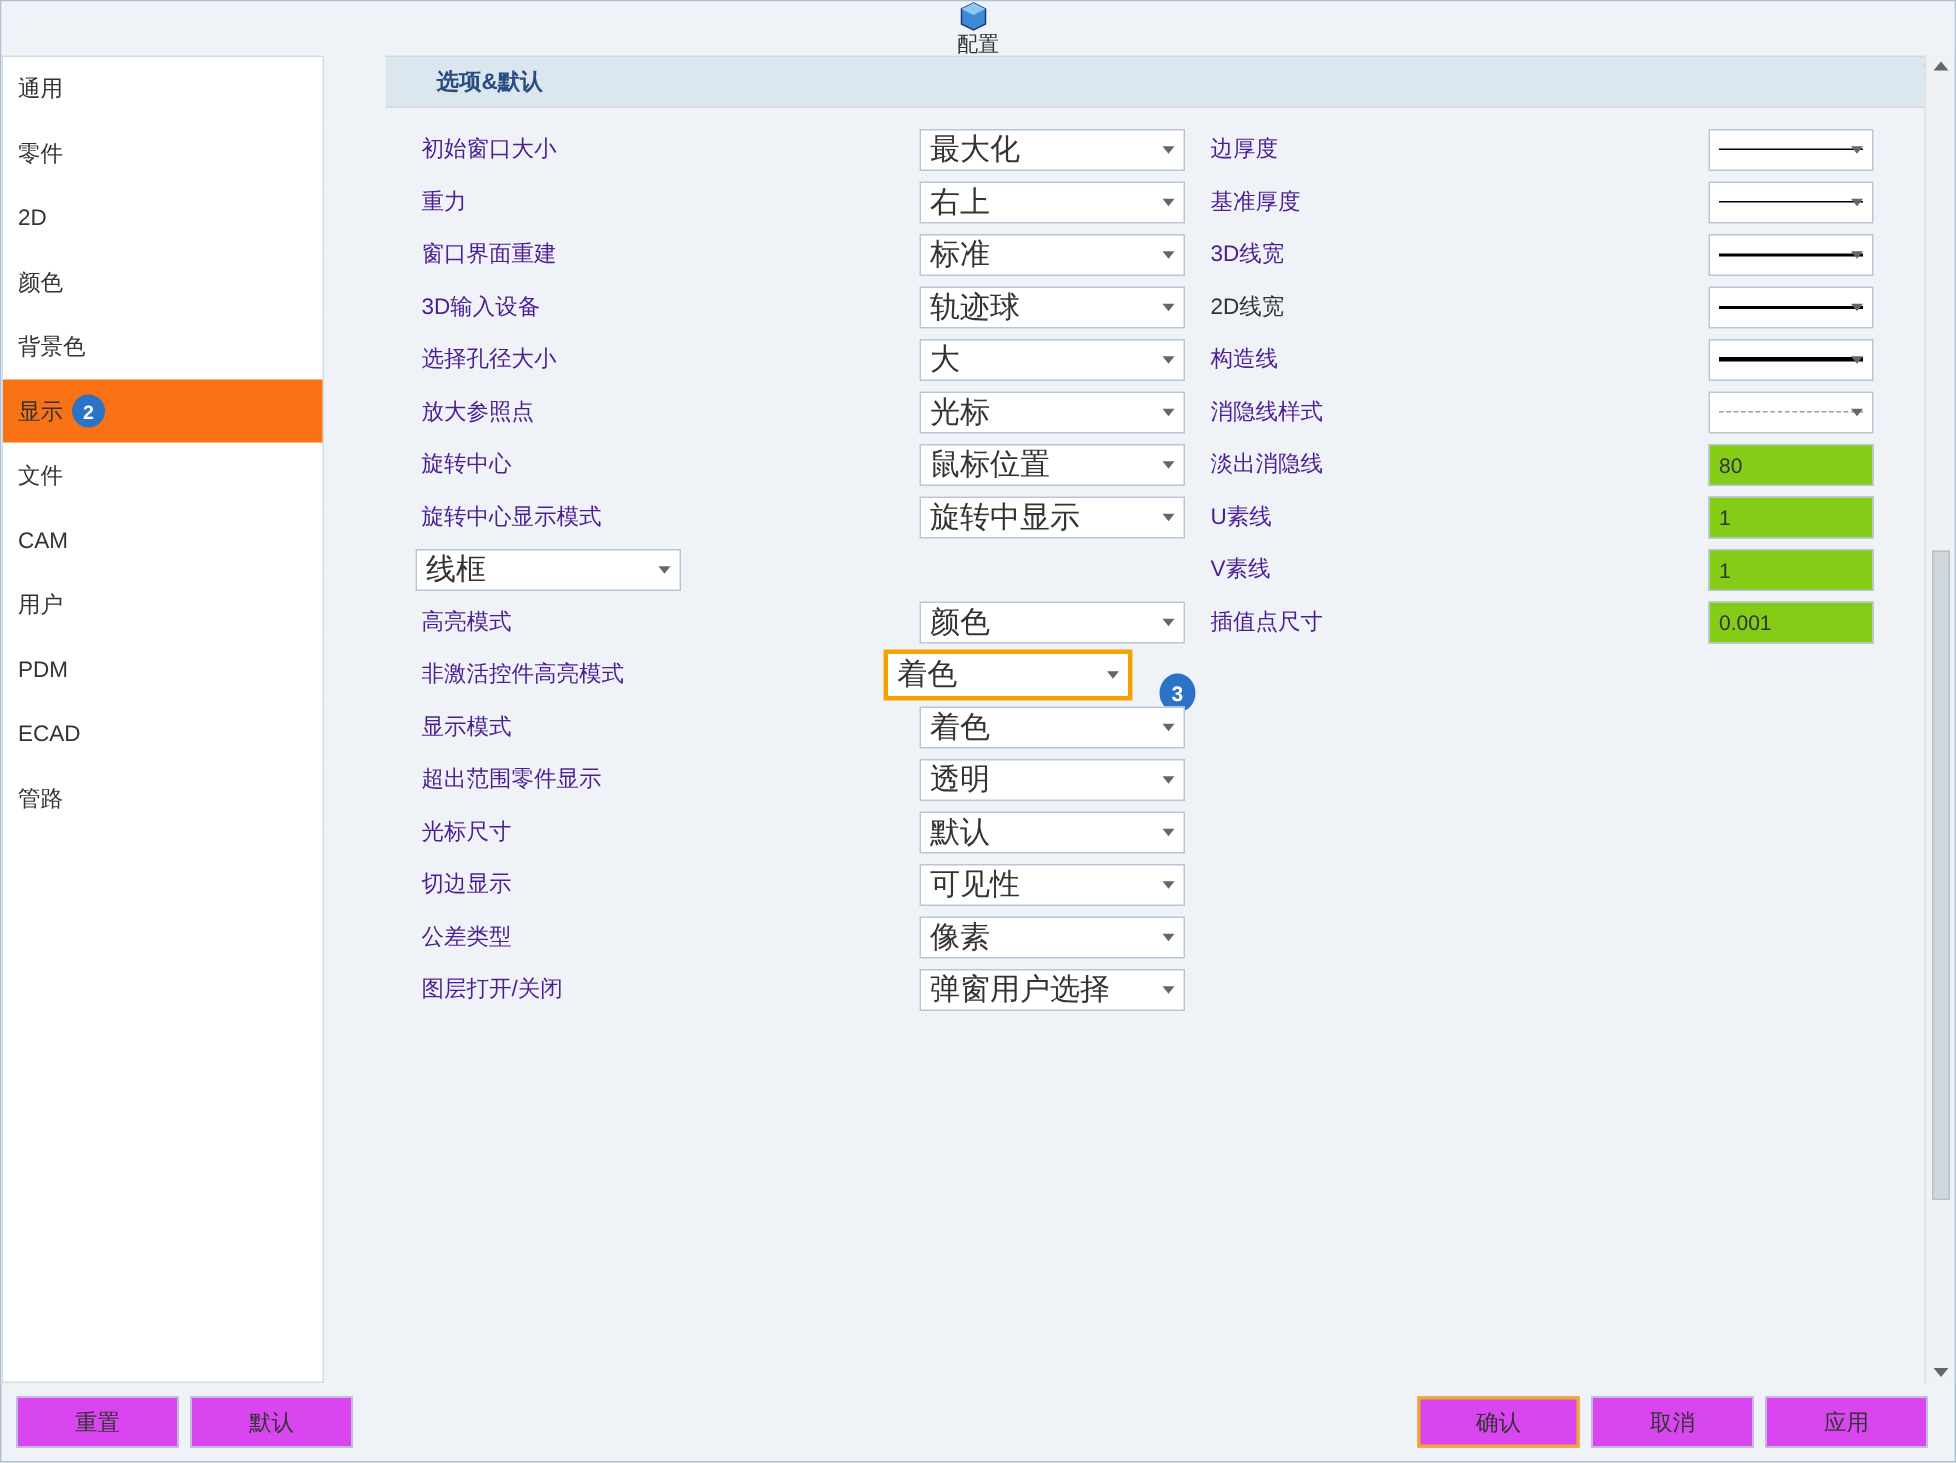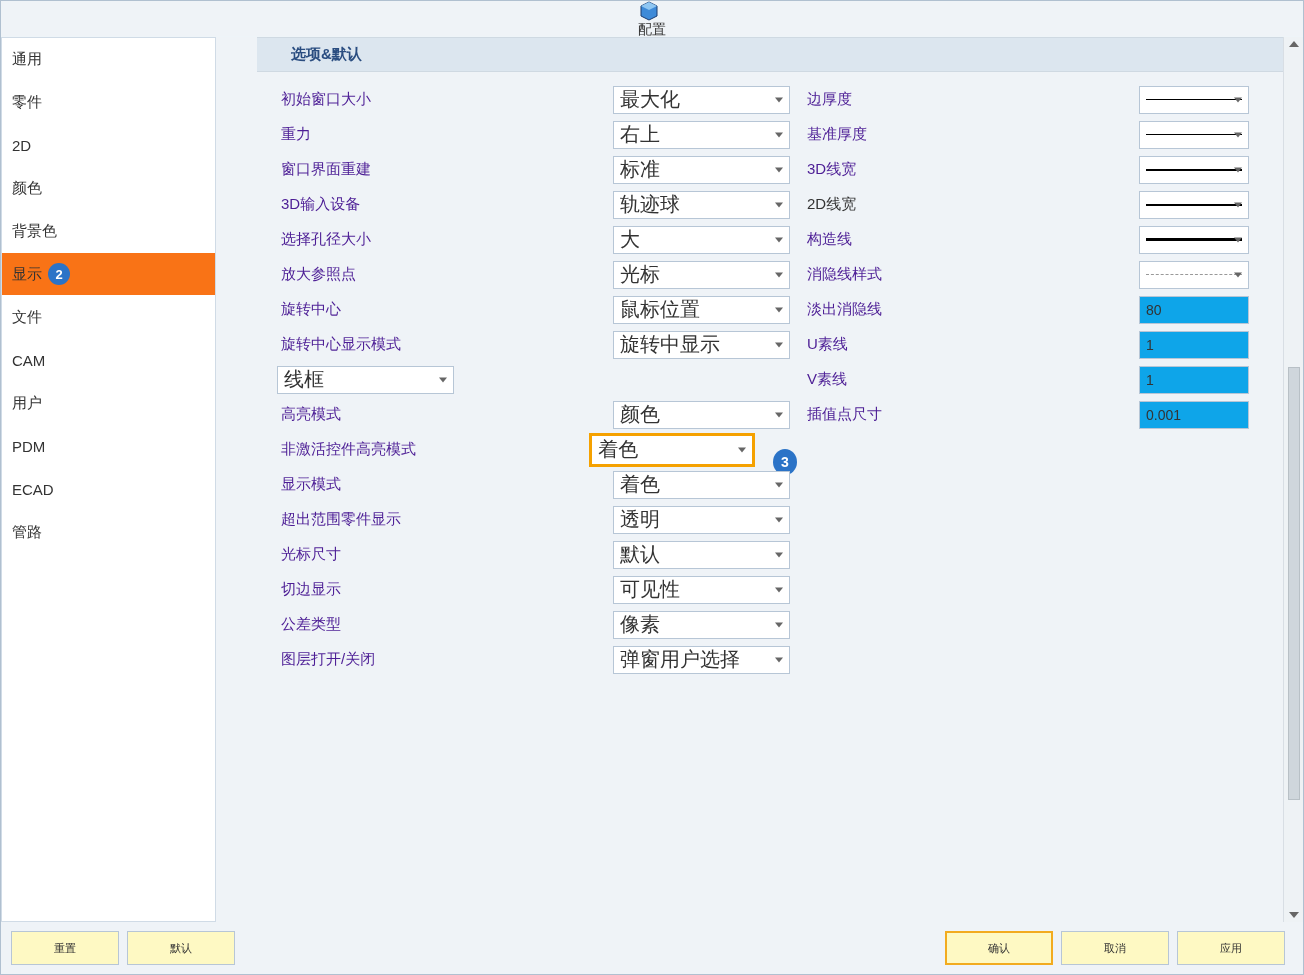--- a/index.html
+++ b/index.html
@@ -26,32 +26,32 @@
   .row { height:35px; display:flex; align-items:center; }
   .lbl { width:336px; padding-left:4px; font-size:15px; color:#4c1d95; }
   .colB .lbl { width:336px; }
   .sel { width:177px; height:28px; border:1px solid #b7c6d6; background:#fff; display:flex; align-items:center; padding:0 6px; position:relative; font-size:20px; }
   .sel .caret { position:absolute; right:6px; top:50%; transform:translateY(-50%); width:0; height:0; border-left:4px solid transparent; border-right:4px solid transparent; border-top:5px solid #666; }
   .sel.linepicker .linepreview { display:inline-block; width:100px; height:0; border-top:2px solid #000; }
   .sel.dashed .linepreview { border-top:1px dashed #999; }
   .sel.thick .linepreview { border-top:3px solid #000; }
   .sel.thin .linepreview { border-top-width:1px; }
   .colB .sel, .colB .inp { width:110px; }
-  .inp { width:177px; height:28px; border:1px solid #b7c6d6; background:#0ea5e9; padding:0 6px; display:flex; align-items:center; font-size:14px; }
+  .inp { width:177px; height:28px; border:1px solid #b7c6d6; background:#84cc16; padding:0 6px; display:flex; align-items:center; font-size:14px; }
   .highlight-box { border:3px solid #f5a100; }
   .row .sel.highlight-box { height:34px; }
   .callout3 { width:26px; height:26px; border-radius:50%; background:#2b73c7; color:#fff; font-weight:600; display:inline-flex; align-items:center; justify-content:center; margin-left:18px; position:relative; top:12px; }
   .outer-scroll { width:20px; background:#eef2f5; border-left:1px solid #d8dee4; display:flex; flex-direction:column; align-items:center; justify-content:space-between; padding:2px 0; }
   .outer-scroll .arrow { width:0; height:0; border-left:5px solid transparent; border-right:5px solid transparent; }
   .outer-scroll .arrow.up { border-bottom:6px solid #666; margin-top:2px; }
   .outer-scroll .arrow.down { border-top:6px solid #666; margin-bottom:2px; }
   .outer-scroll .track { flex:1; width:12px; position:relative; }
   .outer-scroll .thumb { position:absolute; right:0; width:12px; background:#cfd6dc; border:1px solid #b8c0c6; top:37%; height:50%; }
   .footer { height:52px; display:flex; align-items:center; padding:0 10px; }
-  .footer .btn { height:34px; min-width:108px; border:1px solid #b7c6d6; background:#fef9c3; display:inline-flex; align-items:center; justify-content:center; font-size:11px; color:#333; cursor:pointer; margin-right:8px; }
+  .footer .btn { height:34px; min-width:108px; border:1px solid #b7c6d6; background:#d946ef; display:inline-flex; align-items:center; justify-content:center; font-size:15px; color:#333; cursor:pointer; margin-right:8px; }
   .footer .spacer { flex:1; }
   .footer .btn.primary { border:2px solid #f2ab1f; }
 </style>
 </head>
 <body>
 
 <div class="window">
 
   <div class="titlebar">
     <span class="app-icon">

